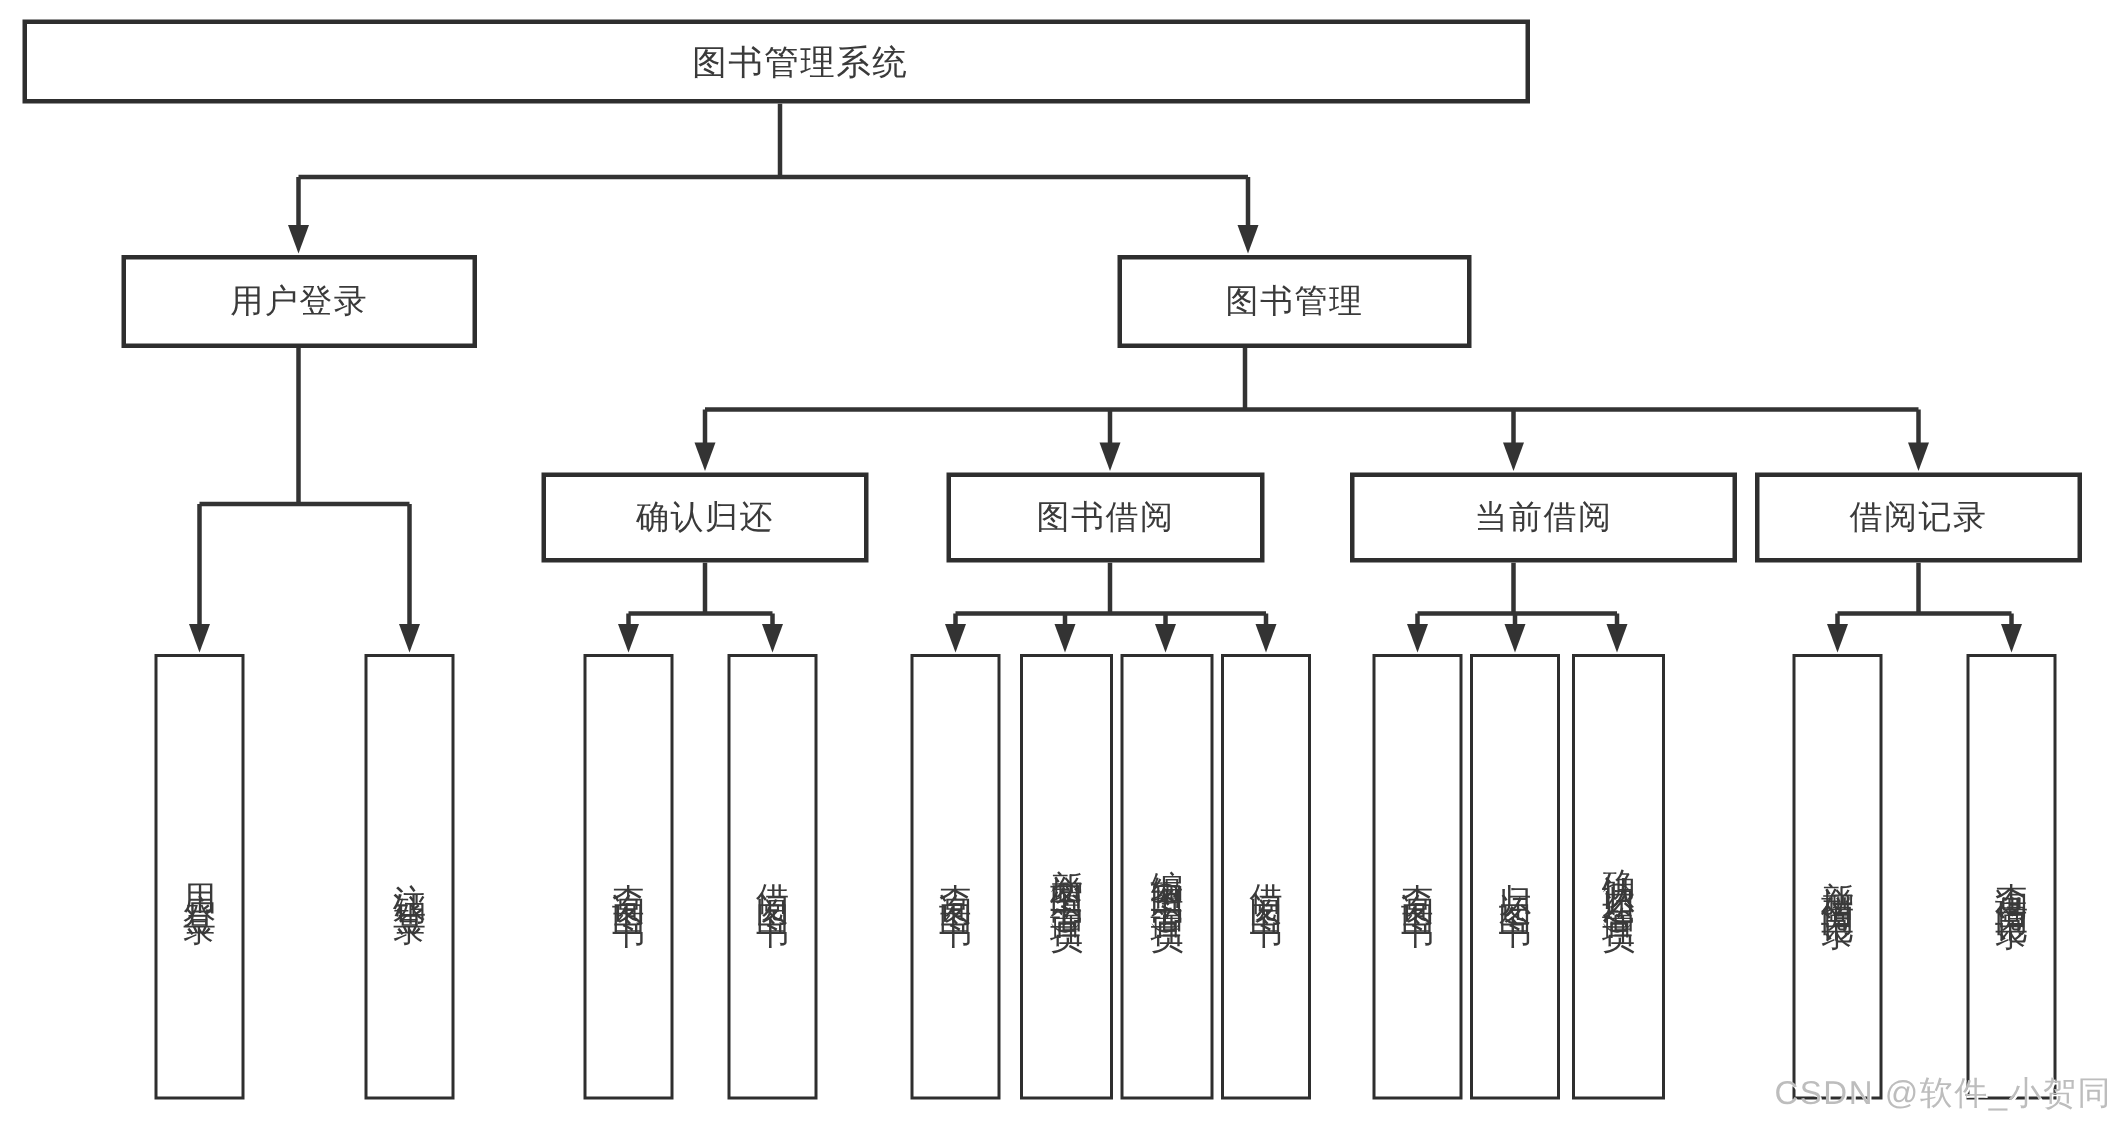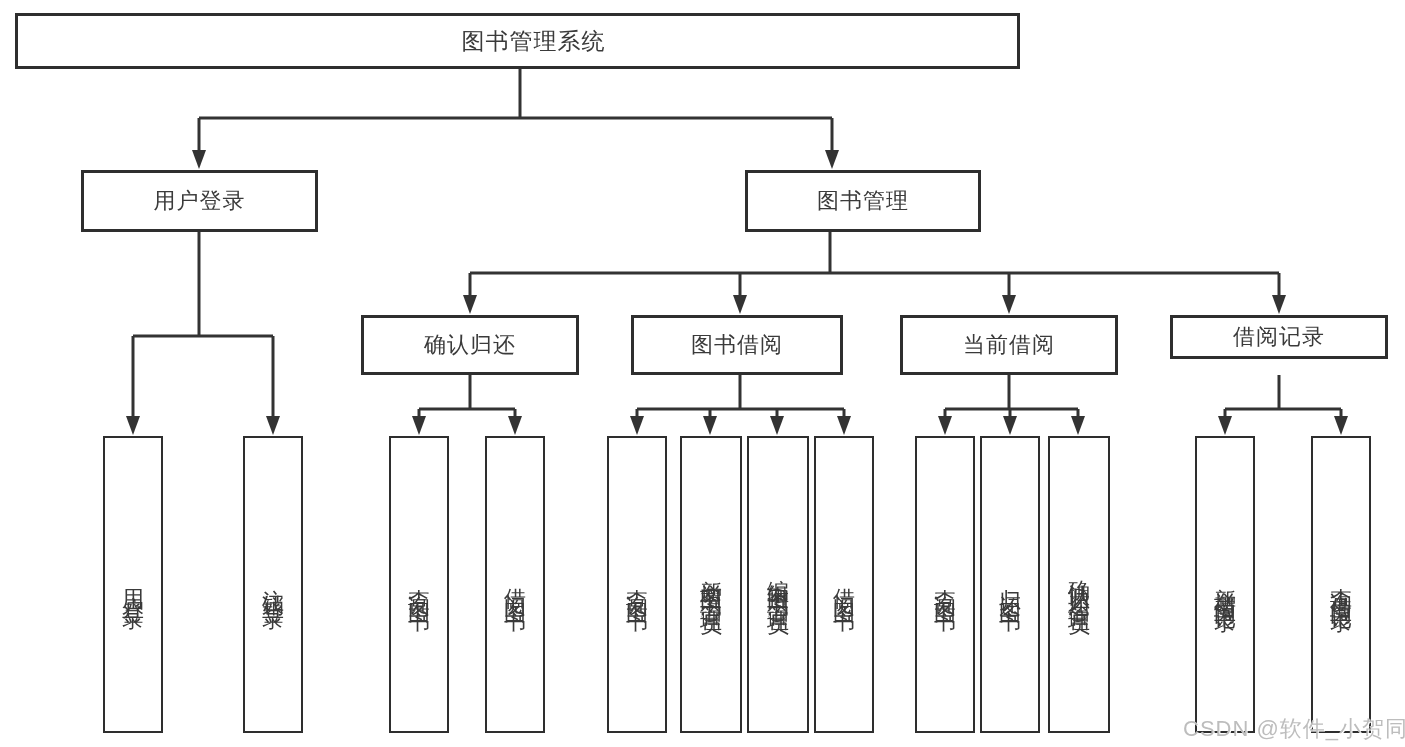--- a/index.html
+++ b/index.html
@@ -125,22 +125,22 @@
     </g>
   </svg>
 
   <div class="box box-h box-root" style="left:15px; top:13px; width:1005px; height:56px;padding-left:32px;">图书管理系统</div>
 
   <div class="box box-h" style="left:81px; top:170px; width:237px; height:62px;">用户登录</div>
   <div class="box box-h" style="left:712px; top:170px; width:236px; height:62px;margin-left:33px;">图书管理</div>
 
   <div class="box box-h" style="left:361px; top:315px; width:218px; height:60px;">确认归还</div>
   <div class="box box-h" style="left:631px; top:315px; width:212px; height:60px;">图书借阅</div>
-  <div class="box box-h" style="left:900px; top:315px; width:218px; height:60px;">当前借阅</div>
-  <div class="box box-h" style="left:1170px; top:315px; width:218px; height:44px;">借阅记录</div>
+  <div class="box box-h" style="left:900px; top:315px; width:258px; height:60px;">当前借阅</div>
+  <div class="box box-h" style="left:1170px; top:315px; width:218px; height:60px;">借阅记录</div>
 
   <div class="box box-v" style="left:103px; top:436px; width:60px; height:297px;">用户登录</div>
   <div class="box box-v" style="left:243px; top:436px; width:60px; height:297px;">注销登录</div>
 
   <div class="box box-v" style="left:389px; top:436px; width:60px; height:297px;">查询图书</div>
   <div class="box box-v" style="left:485px; top:436px; width:60px; height:297px;">借阅图书</div>
 
   <div class="box box-v" style="left:607px; top:436px; width:60px; height:297px;">查询图书</div>
   <div class="box box-v tight" style="left:680px; top:436px; width:62px; height:297px;">新增图书（管理员）</div>
   <div class="box box-v tight" style="left:747px; top:436px; width:62px; height:297px;">编辑图书（管理员）</div>

